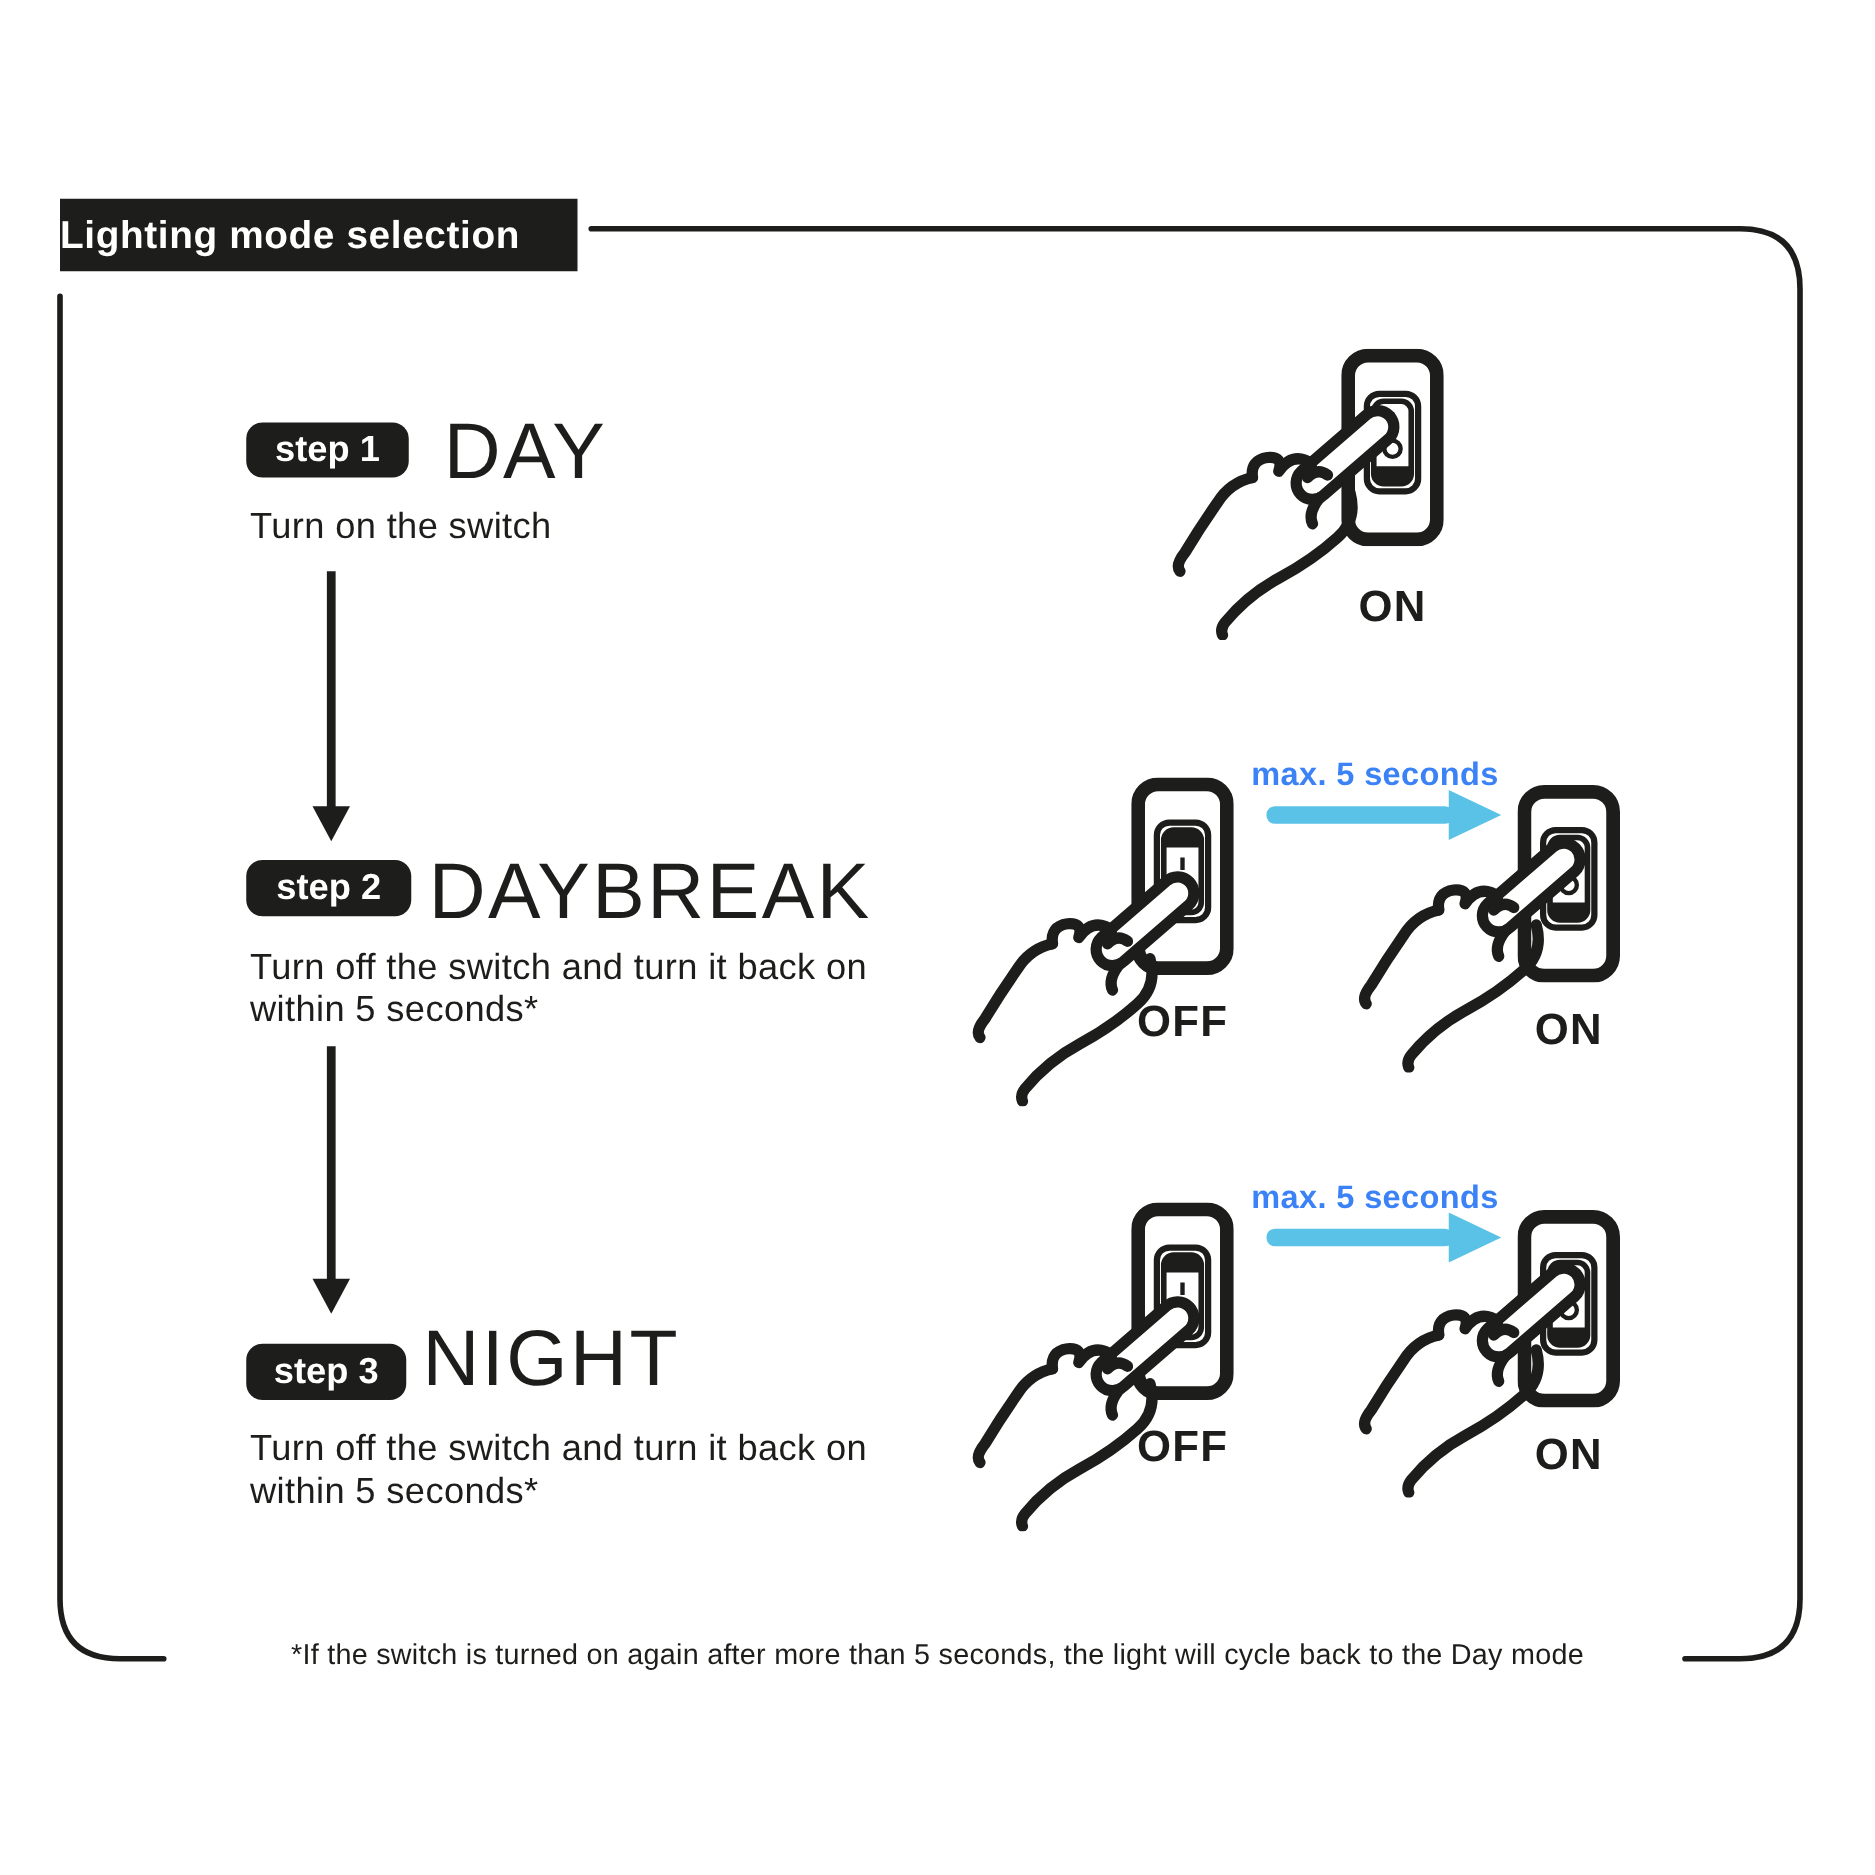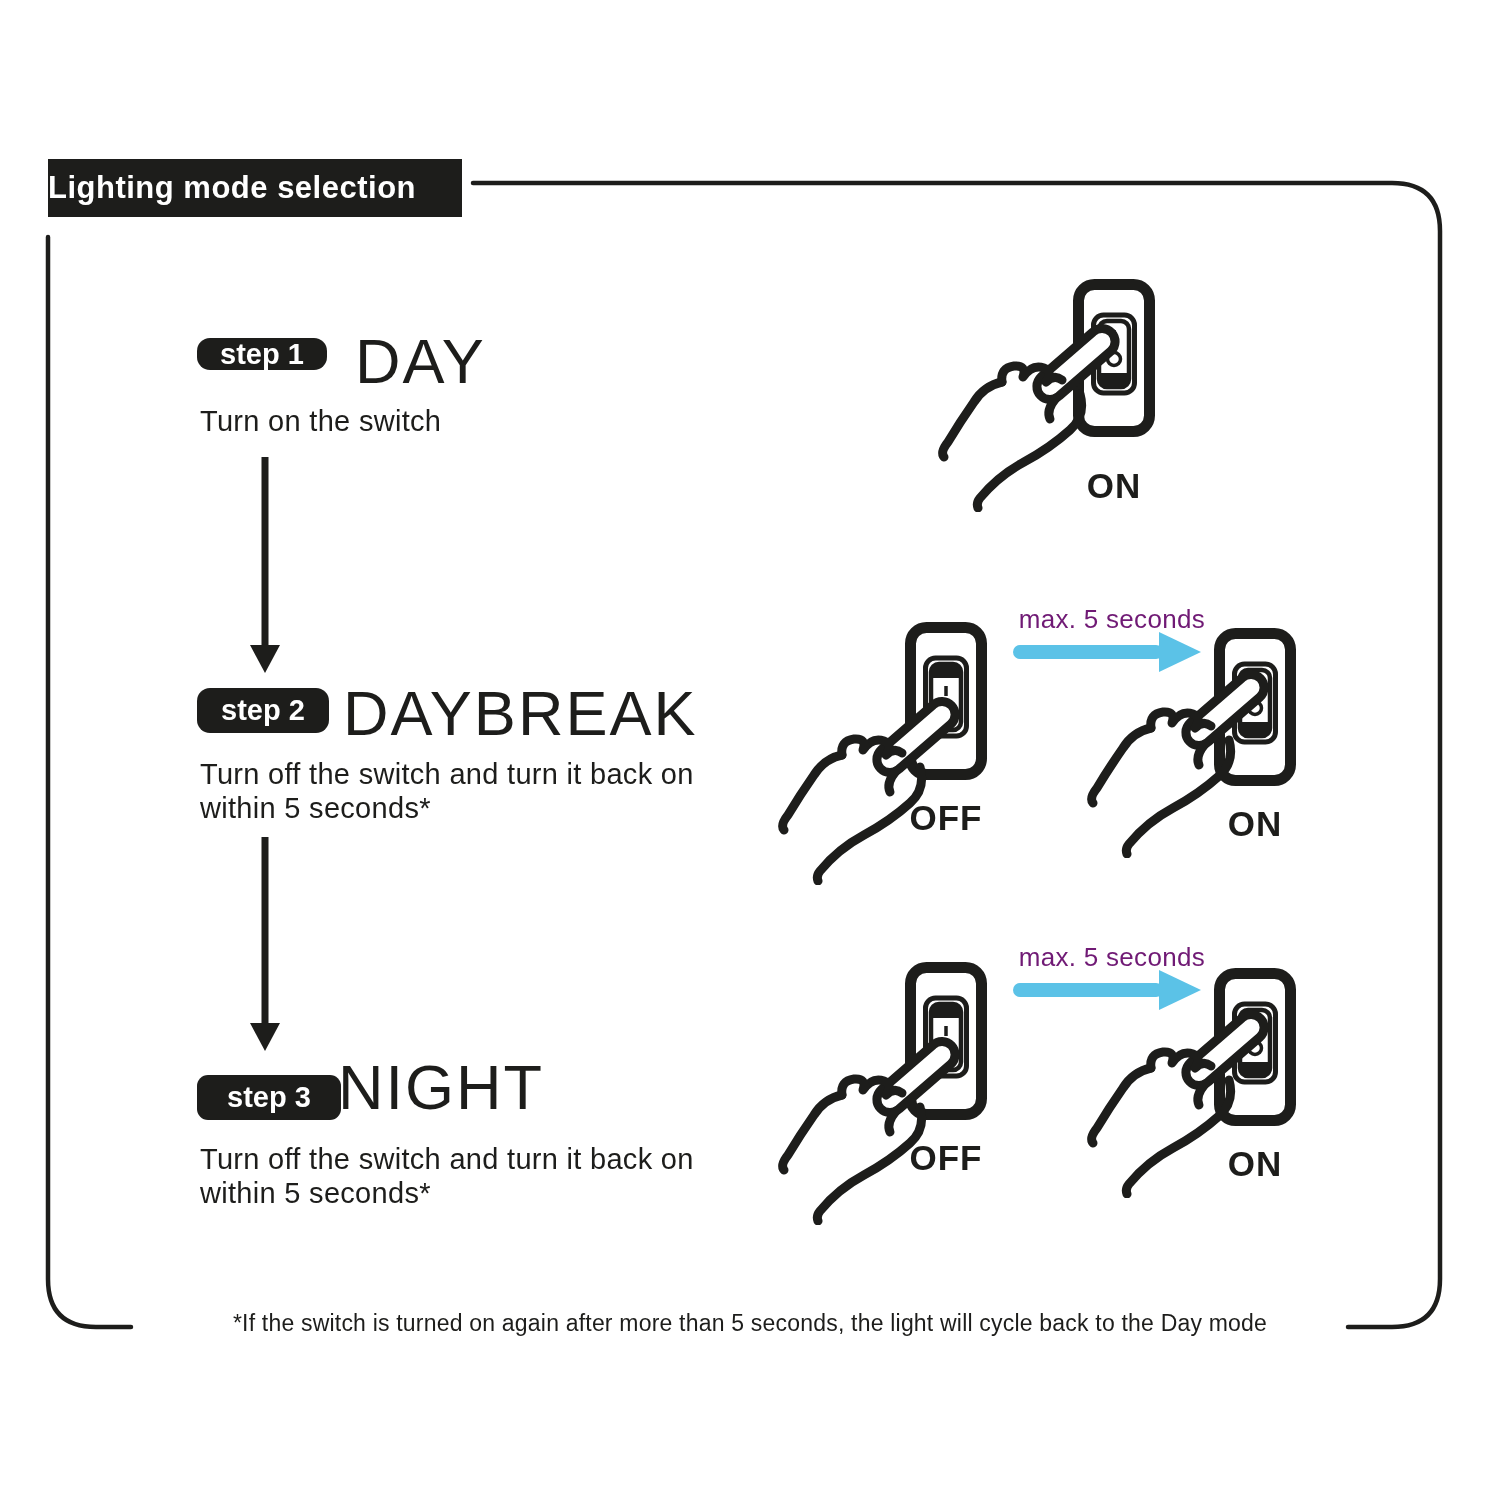--- a/index.html
+++ b/index.html
@@ -12,38 +12,38 @@
     display:flex;align-items:center;justify-content:flex-start;}
   .title-box span{color:#fff;font-size:31px;font-weight:600;letter-spacing:.5px;}
 
   .badge{background:#1d1d1b;border-radius:13px;display:flex;align-items:center;justify-content:center;}
   .badge span{color:#fff;font-weight:700;font-size:29px;}
 
   .step-title{font-size:63px;font-weight:300;letter-spacing:2px;color:#1d1d1b;line-height:1;}
   .step-desc{font-size:29px;line-height:34px;color:#1d1d1b;letter-spacing:.3px;}
 
   .state-label{font-size:35px;font-weight:700;letter-spacing:1px;text-align:center;color:#1d1d1b;}
-  .max-label{font-size:26px;font-weight:400;text-align:right;color:#701a75;letter-spacing:.3px;}
+  .max-label{font-size:26px;font-weight:700;text-align:center;color:#3b82f6;letter-spacing:.3px;}
 
   .footnote{left:0;right:0;top:1310px;text-align:center;font-size:23px;color:#1d1d1b;letter-spacing:.2px;}
 </style>
 </head>
 <body>
 
 <div class="canvas">
 
   <svg class="abs" width="1500" height="1500" viewBox="0 0 1500 1500" style="left:0;top:0;">
     <path d="M473 183 H1392 Q1440 183 1440 231 V1279 Q1440 1327 1392 1327 H1348 M131 1327 H96 Q48 1327 48 1279 V237" fill="none" stroke="#1d1d1b" stroke-width="4.5" stroke-linecap="round"></path>
   </svg>
 
   <div class="abs title-box">
     <span>Lighting mode selection</span>
   </div>
 
-  <div class="abs badge" style="left:197px;top:338px;width:130px;height:32px;">
+  <div class="abs badge" style="left:197px;top:338px;width:130px;height:44px;">
     <span>step 1</span>
   </div>
   <div class="abs step-title" style="left:343px;top:330px;margin-left:12px;">DAY</div>
   <div class="abs step-desc" style="left:200px;top:404px;">
     <div>Turn on the switch</div>
     <div></div>
   </div>
 
   <svg class="abs" width="38" height="222" viewBox="0 0 38 222" style="left:246px;top:455px;">
     <line x1="19" y1="2" x2="19" y2="192" stroke="#1d1d1b" stroke-width="7"></line>
@@ -121,21 +121,21 @@
     <g stroke="#1d1d1b" stroke-width="9" stroke-linecap="round" stroke-linejoin="round" fill="none">
       <path d="M107 55 L159 10 A13 13 0 0 1 177 29 L125 74 A13 13 0 0 1 107 55 Z" fill="#fff"></path>
       <path d="M122 76 Q112 88 116 97"></path>
       <path d="M68 60 Q66 46 80 44 Q93 43 89 55 Q98 42 110 46 Q119 49 112 60 Q120 52 128 58"></path>
       <path d="M68 60 Q50 64 40 80 Q26 100 14 120 Q6 130 10 135"></path>
       <path d="M146 72 Q152 94 136 108 Q116 126 90 140 Q64 154 46 176 Q42 181 44 186"></path>
     </g>
   </svg>
   <div class="abs state-label" style="left:1214px;top:804px;width:82px;">ON</div>
 
-  <div class="abs badge" style="left:197px;top:1075px;width:144px;height:45px;border-radius:11px;">
+  <div class="abs badge" style="left:197px;top:1075px;width:128px;height:45px;">
     <span>step 3</span>
   </div>
   <div class="abs step-title" style="left:338px;top:1056px;">NIGHT</div>
   <div class="abs step-desc" style="left:200px;top:1142px;">
     <div>Turn off the switch and turn it back on</div>
     <div>within 5 seconds*</div>
   </div>
 
   <svg class="abs" width="82" height="158" viewBox="0 0 82 158" style="left:905px;top:962px;">
     <rect x="5.5" y="5.5" width="71" height="147" rx="16" fill="#fff" stroke="#1d1d1b" stroke-width="11"></rect>

